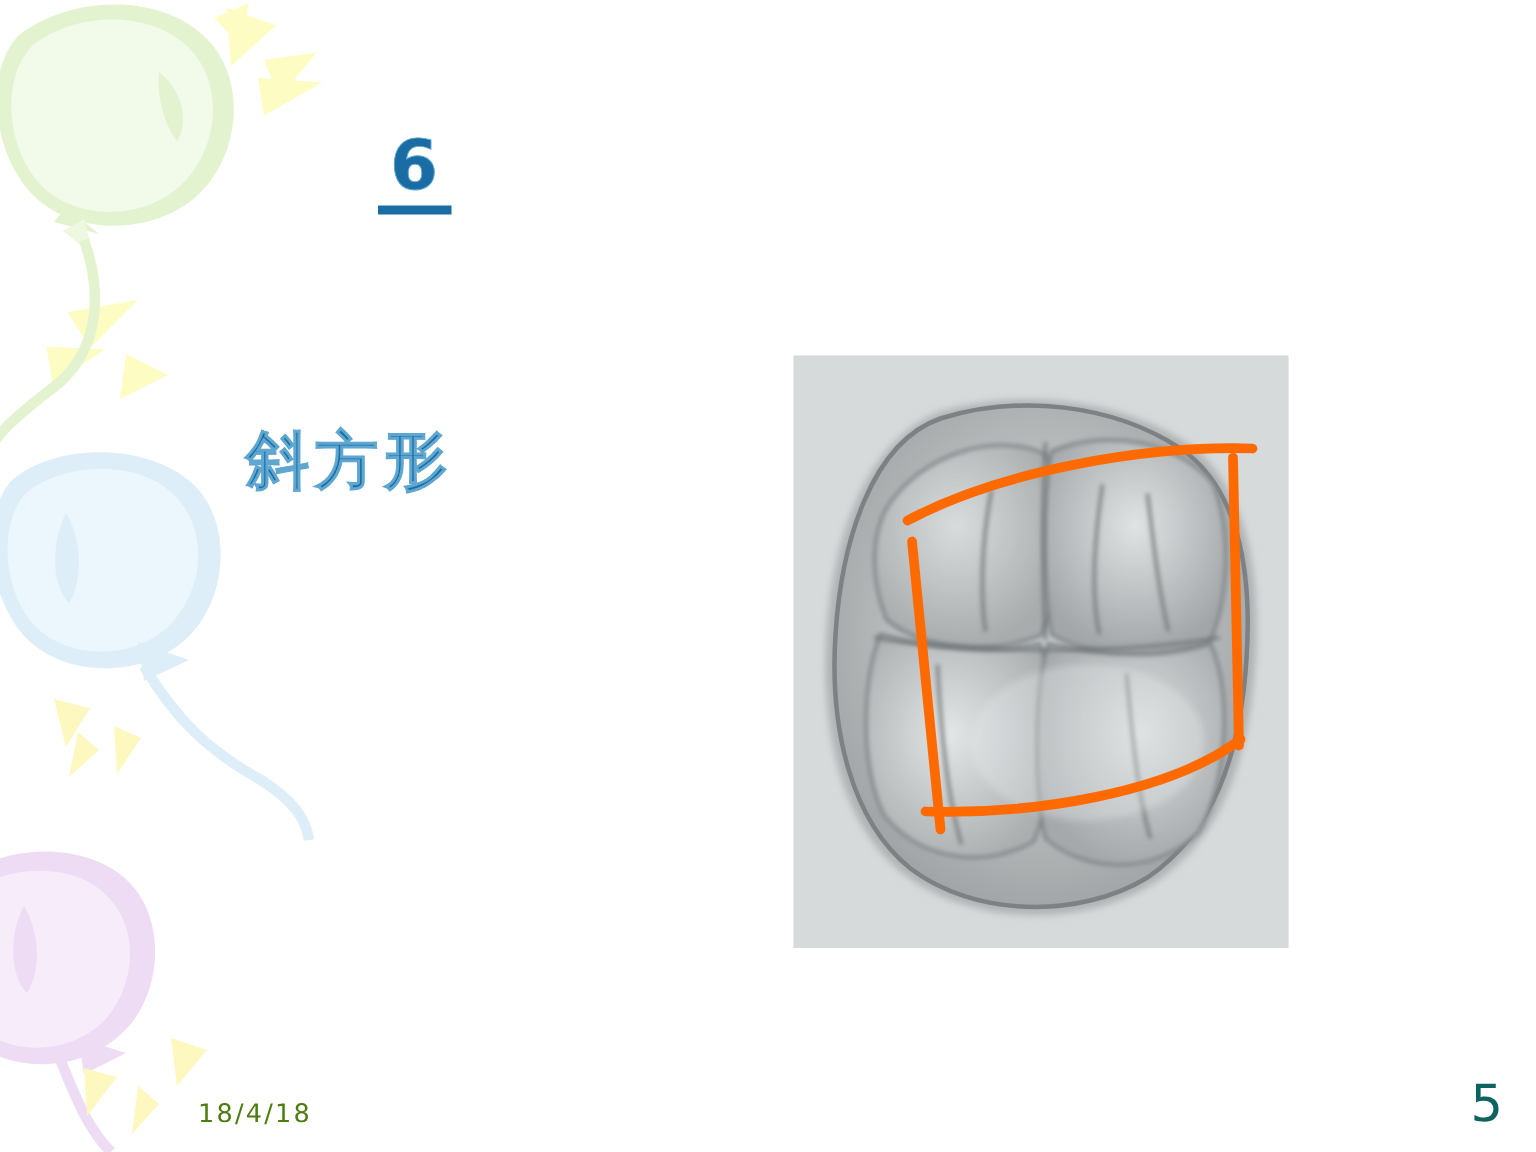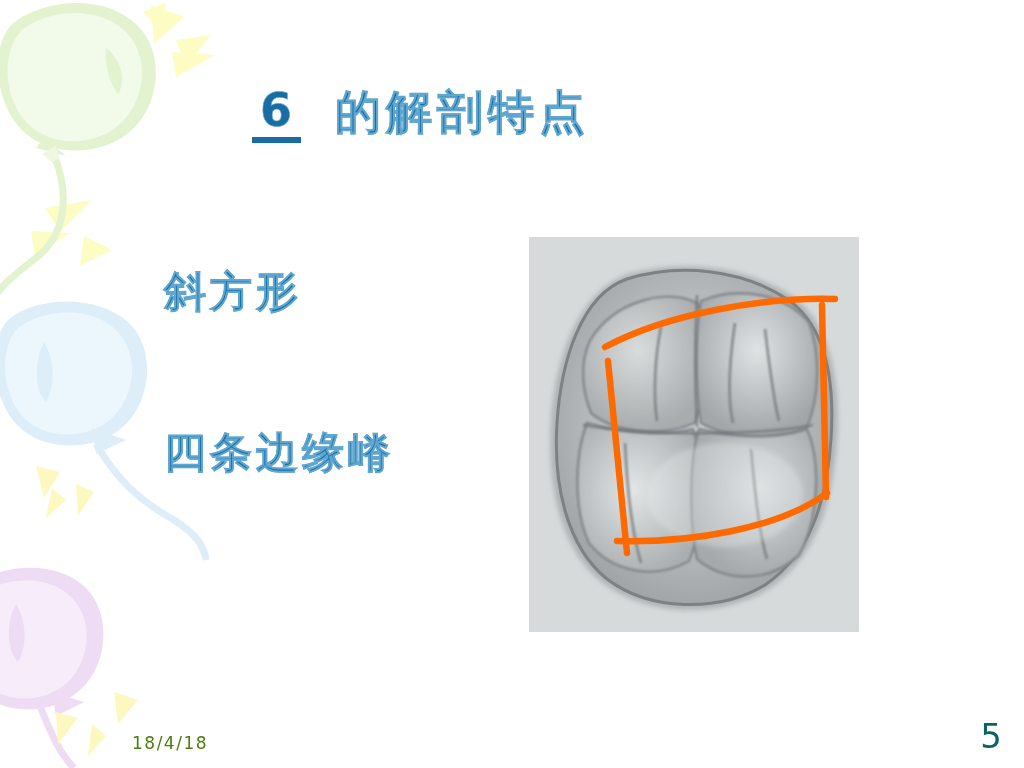--- a/index.html
+++ b/index.html
@@ -74,21 +74,21 @@
     position: absolute;
     font-size: 42px;
     line-height: 50px;
     font-weight: bold;
     color: #1a6ca4;
     letter-spacing: 4px;
     white-space: nowrap;
     -webkit-text-stroke: 0.7px #5fa7d0;
     text-shadow: 1px 1px 0 rgba(255,255,255,0.85);
   }
-  #body-line-0 { left: 164px; top: 270px; font-family: Liberation Mono, monospace; }
+  #body-line-0 { left: 164px; top: 282px; }
   #body-line-1 { left: 164px; top: 428px; }
 
   
   #tooth-figure {
     position: absolute;
     left: 529px;
     top: 237px;
     width: 330px;
     height: 395px;
     background: #d6dadb;
@@ -173,26 +173,24 @@
         <polygon points="114,692 138,700 118,724"></polygon>
       </g>
     </g>
   </svg>
 
   <div id="title-block">
     <span class="tooth-number-wrap">
       <span class="tooth-number">6</span>
       <span class="tooth-number-rule"></span>
     </span>
-    <span class="title-text">的解剖特点</span>
   </div>
 
   <div class="body-line" id="body-line-0">斜方形</div>
 
-  <div class="body-line" id="body-line-1">四条边缘嵴</div>
 
   <div id="tooth-figure">
     <svg viewBox="0 0 330 395" width="330" height="395" xmlns="http://www.w3.org/2000/svg">
       <defs>
         <radialGradient id="toothBody" cx="50%" cy="45%" r="62%">
           <stop offset="0%" stop-color="#c9cdce"></stop>
           <stop offset="60%" stop-color="#b6babb"></stop>
           <stop offset="100%" stop-color="#9a9ea0"></stop>
         </radialGradient>
         <radialGradient id="cuspA" cx="45%" cy="40%" r="60%">

